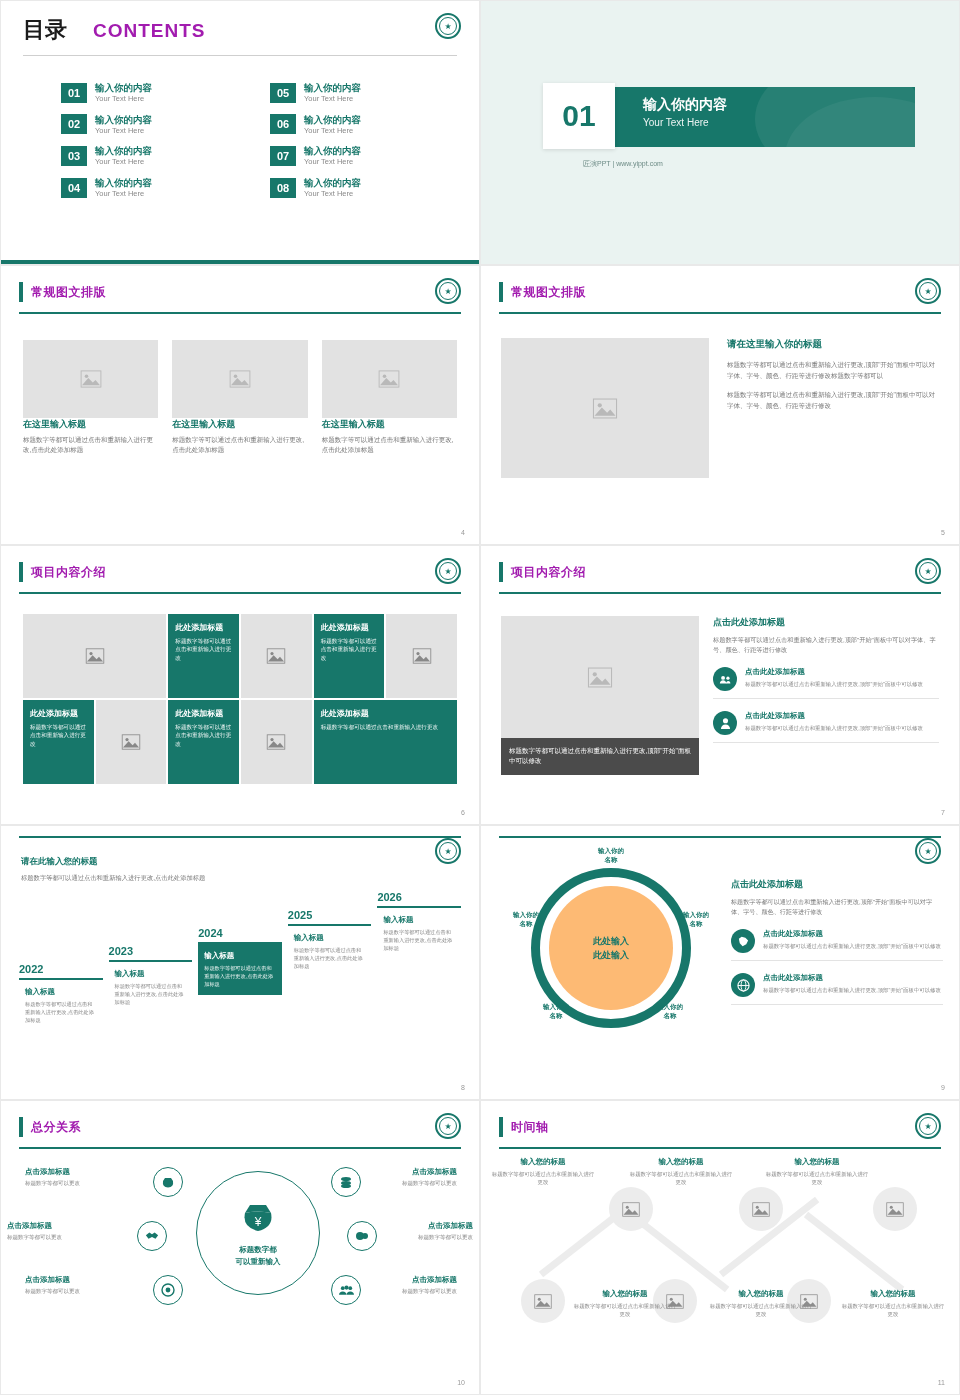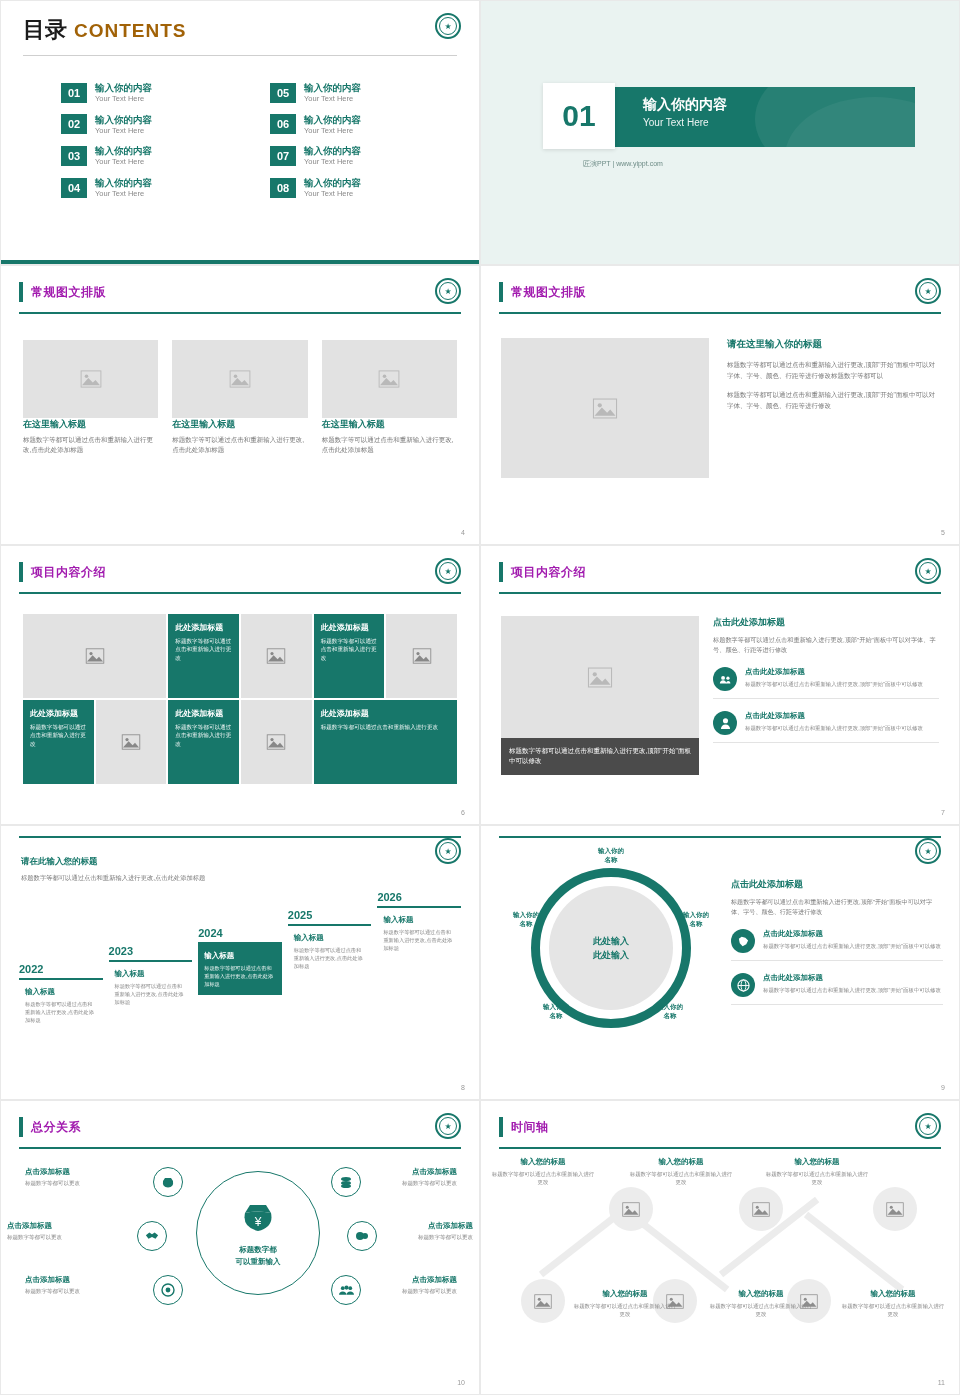--- a/index.html
+++ b/index.html
@@ -27,23 +27,23 @@
     border-radius:50%; border:2px solid #17776a; display:flex; align-items:center;
     justify-content:center; font-size:8px; color:#17776a;
   }
   .badge .inner { width:18px; height:18px; border-radius:50%; border:1px solid #17776a; display:flex; align-items:center; justify-content:center; }
   .pagenum { position:absolute; right:14px; bottom:8px; font-size:7px; color:#999; }
   .ph {
     background:#e2e2e2; display:flex; align-items:center; justify-content:center;
   }
   .ph svg { opacity:.45; }
   
-  .s1 .head { display:flex; align-items:baseline; gap:7px; padding:14px 0 0 22px; }
+  .s1 .head { display:flex; align-items:baseline; gap:26px; padding:14px 0 0 22px; }
   .s1 .head .cn { font-size:22px; font-weight:bold; color:#1b1b1b; }
-  .s1 .head .en { font-size:19px; font-weight:bold; color:#a16207; letter-spacing:1px; }
+  .s1 .head .en { font-size:19px; font-weight:bold; color:#a21caf; letter-spacing:1px; }
   .s1 .topline { height:1px; background:#cfcfcf; margin:10px 22px 0 22px; }
   .s1 .bottomline { position:absolute; left:0; right:0; bottom:0; height:4px; background:#17776a; }
   .toc { display:grid; grid-template-columns:1fr 1fr; gap:10px 26px; padding:26px 26px 0 60px; }
   .toc-item { display:flex; align-items:center; gap:8px; }
   .toc-num {
     width:26px; height:20px; background:#17776a; color:#fff; font-size:11px;
     font-weight:bold; display:flex; align-items:center; justify-content:center;
   }
   .toc-txt .cn { font-size:9.5px; color:#17776a; font-weight:bold; line-height:1.25; }
   .toc-txt .en { font-size:7.5px; color:#8a8a8a; line-height:1.3; }
@@ -102,21 +102,21 @@
   .step .card { border-top:2px solid #17776a; padding:7px 6px; background:#fff; }
   .step.active .card { background:#17776a; border-top-color:#17776a; }
   .step .card h5 { font-size:7.5px; font-weight:bold; color:#17776a; }
   .step.active .card h5 { color:#fff; }
   .step .card p { font-size:5.2px; color:#888; line-height:1.5; margin-top:4px; }
   .step.active .card p { color:#eaf3f1; }
   
   .s9-body { display:flex; padding:12px 16px 0 10px; }
   .ring-wrap { position:relative; width:240px; height:190px; }
   .ring { position:absolute; left:40px; top:18px; width:160px; height:160px; border-radius:50%; border:9px solid #17776a; }
-  .ring-inner { position:absolute; left:58px; top:36px; width:124px; height:124px; border-radius:50%; background:#e5e5e5; display:flex; align-items:center; justify-content:center; text-align:right; }
+  .ring-inner { position:absolute; left:58px; top:36px; width:124px; height:124px; border-radius:50%; background:#fdba74; display:flex; align-items:center; justify-content:center; text-align:right; }
   .ring-inner span { font-size:9px; color:#17776a; font-weight:bold; line-height:1.6; }
   .node { position:absolute; width:54px; text-align:center; font-size:6.5px; color:#17776a; font-weight:bold; line-height:1.45; }
   .s9-right { flex:1; padding-top:28px; }
   .s9-right h4 { font-size:9px; color:#17776a; font-weight:bold; }
   .s9-right > p { font-size:6.1px; color:#777; line-height:1.65; margin-top:6px; }
   
   .hub { position:relative; height:215px; }
   .hub-center { position:absolute; left:195px; top:22px; width:124px; height:124px; border-radius:50%; border:1px solid #17776a; display:flex; align-items:center; justify-content:center; }
   .hub-center .lbl { position:absolute; top:72px; width:100%; text-align:center; font-size:7.5px; color:#17776a; font-weight:bold; line-height:1.6; }
   .sat { position:absolute; width:30px; height:30px; border-radius:50%; border:1px solid #17776a; display:flex; align-items:center; justify-content:center; background:#fff; }

